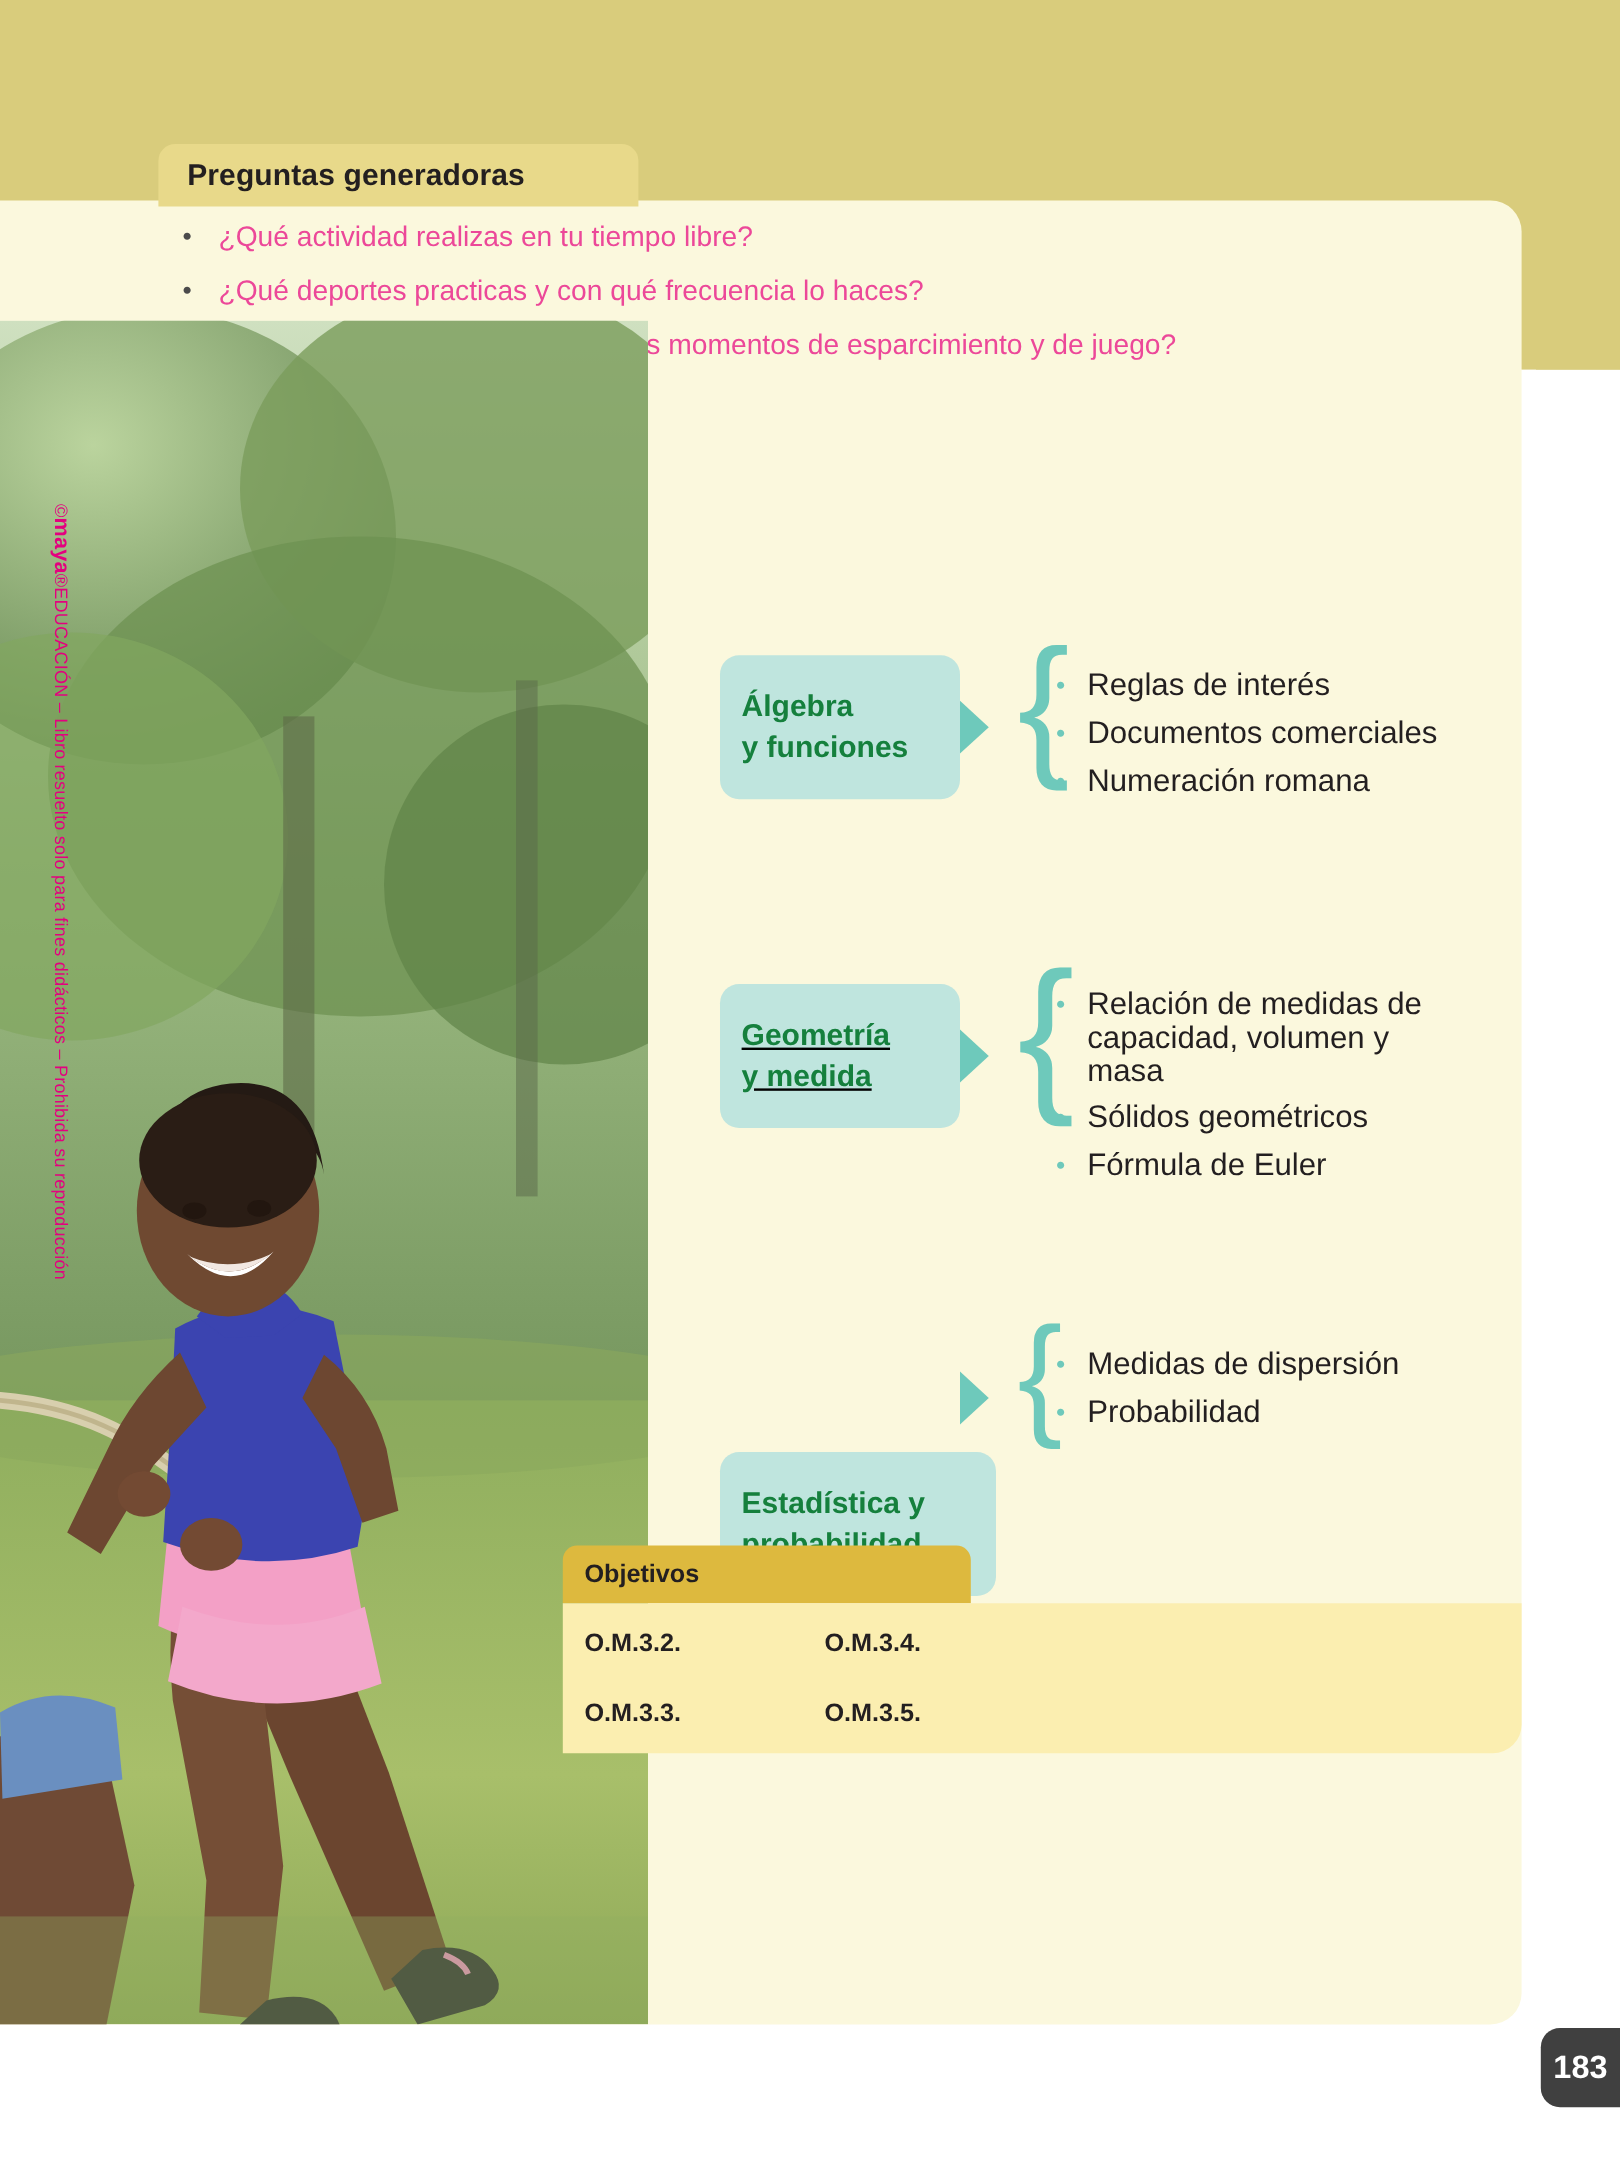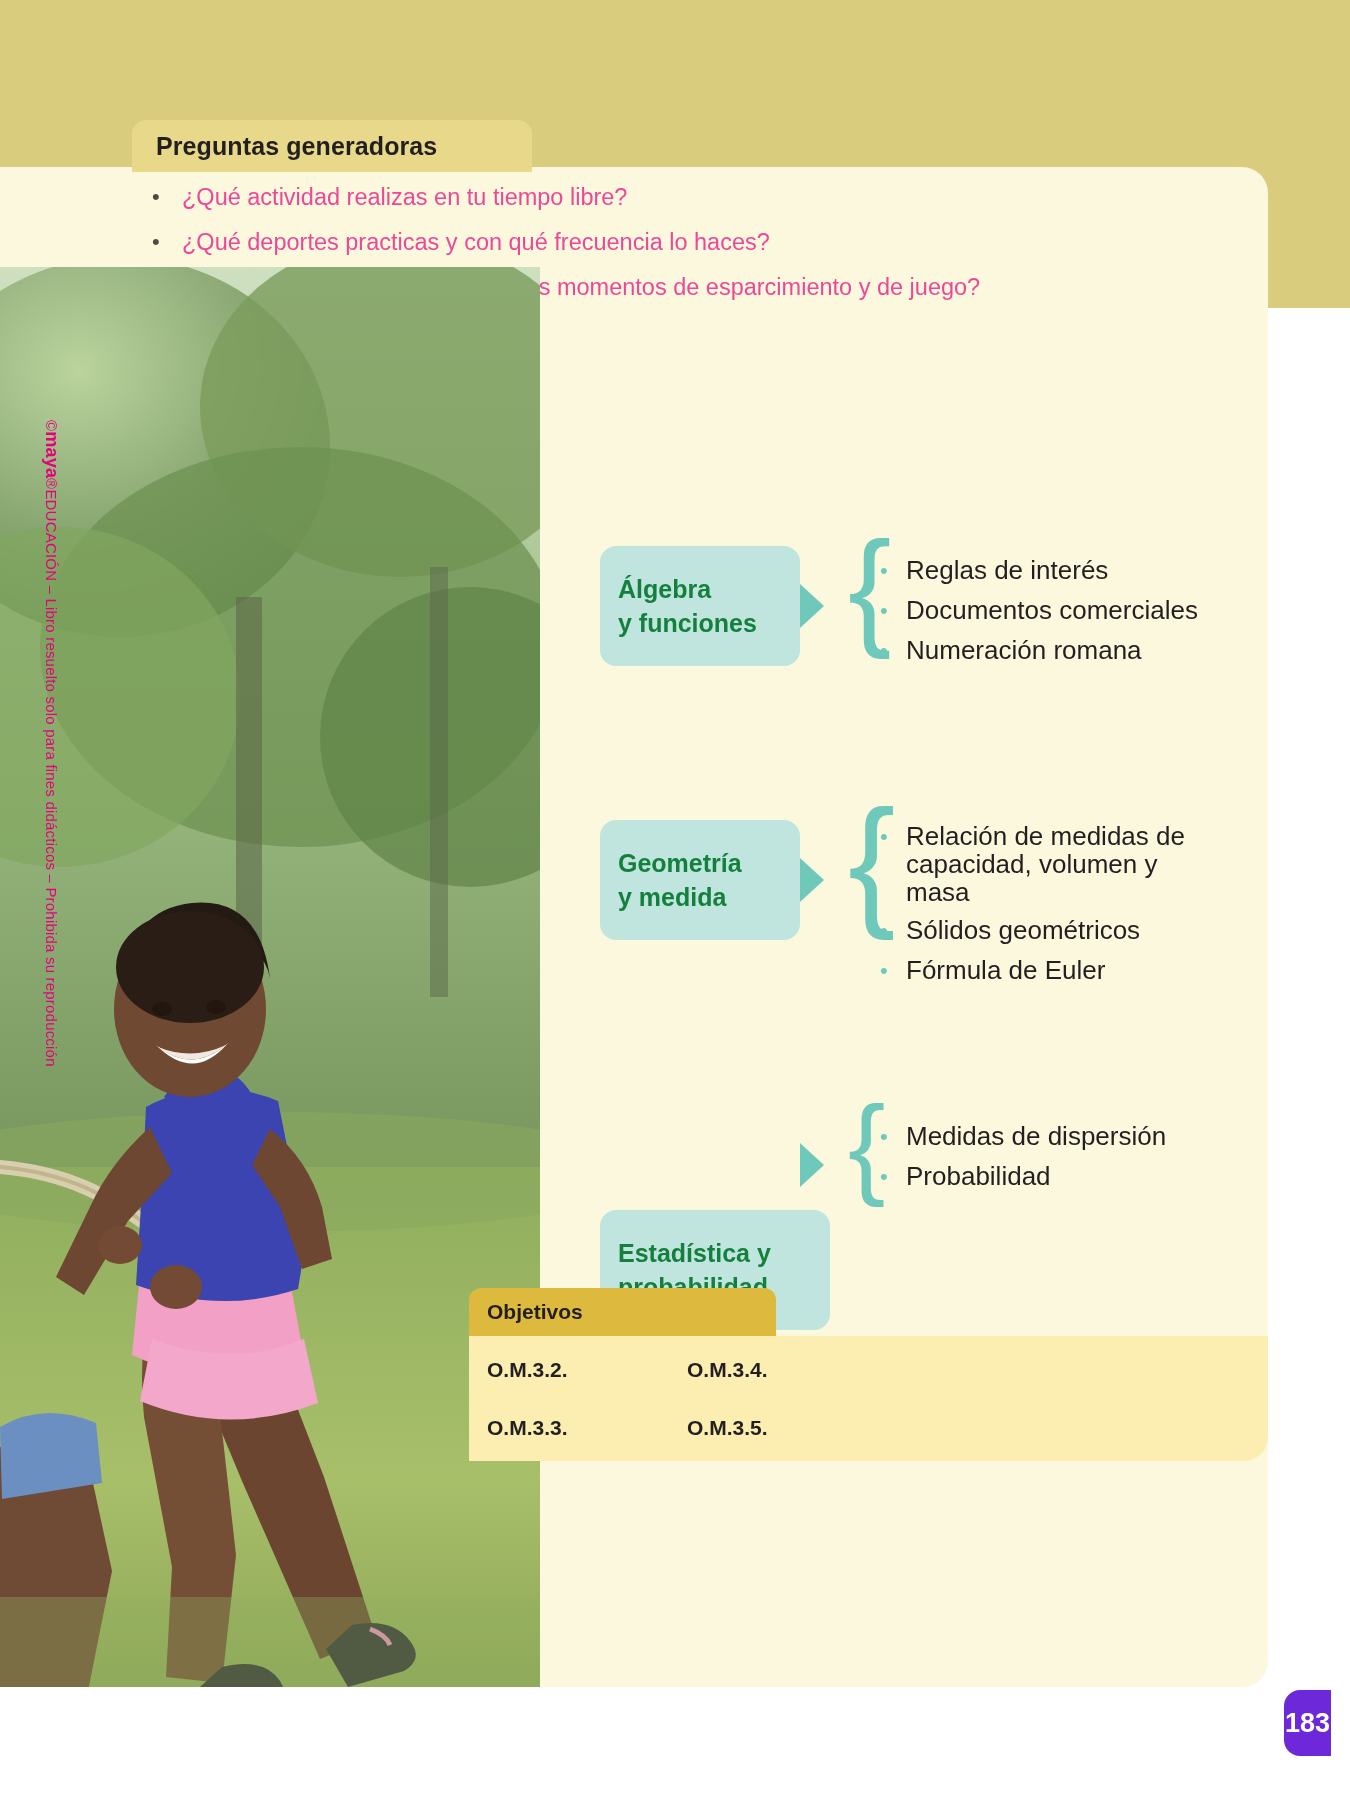--- a/index.html
+++ b/index.html
@@ -182,21 +182,21 @@
     font-size: 26px;
     line-height: 28px;
     color: #231f20;
   }
 
   
   .tab-objetivos {
     position: absolute;
     left: 469px;
     top: 1288px;
-    width: 307px;
+    width: 340px;
     height: 48px;
     background: #ddb93e;
     border-top-left-radius: 12px;
     border-top-right-radius: 12px;
     display: flex;
     align-items: center;
     padding-left: 18px;
     box-sizing: border-box;
   }
   .tab-objetivos .title {
@@ -218,23 +218,23 @@
     font-size: 21px;
     font-weight: bold;
     color: #231f20;
   }
 
   
   .page-number {
     position: absolute;
     left: 1284px;
     top: 1690px;
-    width: 47px;
+    width: 66px;
     height: 66px;
-    background: #6d28d9;
+    background: #404040;
     border-top-left-radius: 16px;
     border-bottom-left-radius: 16px;
     display: flex;
     align-items: center;
     justify-content: center;
   }
   .page-number span {
     font-size: 27px;
     font-weight: bold;
     color: #ffffff;
@@ -356,21 +356,21 @@
     <div class="b-row">
       <div class="b-dot">•</div>
       <div class="b-text">Documentos comerciales</div>
     </div>
     <div class="b-row">
       <div class="b-dot">•</div>
       <div class="b-text">Numeración romana</div>
     </div>
   </div>
 
-  <div class="block" style="left:600px; top:820px; width:200px; height:120px;">
+  <div class="block" style="left:600px; top:820px; width:200px; height:120px;text-decoration:underline;">
     <div class="line">Geometría</div>
     <div class="line">y medida</div>
   </div>
   <div class="arrow" style="left:800px; top:858px;"></div>
   <div class="brace" style="left:848px; top:790px; font-size:142px; line-height:142px; font-weight:300;">{</div>
   <div class="bullets" style="left:880px; top:822px; width:340px;">
     <div class="b-row">
       <div class="b-dot">•</div>
       <div class="b-text">Relación de medidas de capacidad, volumen y masa</div>
     </div>

